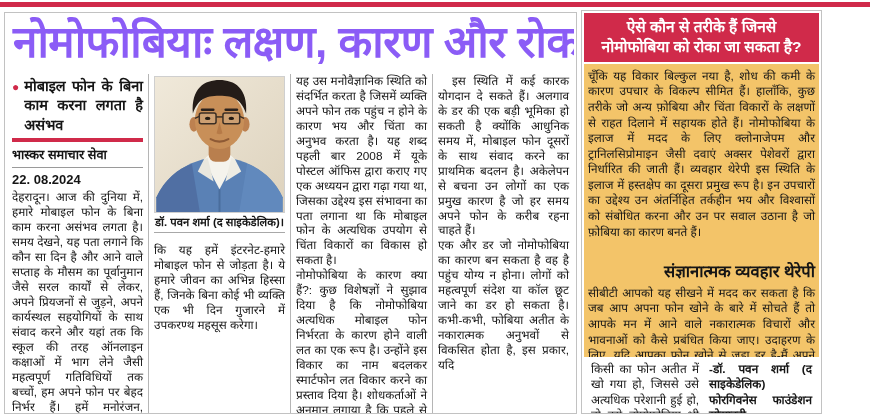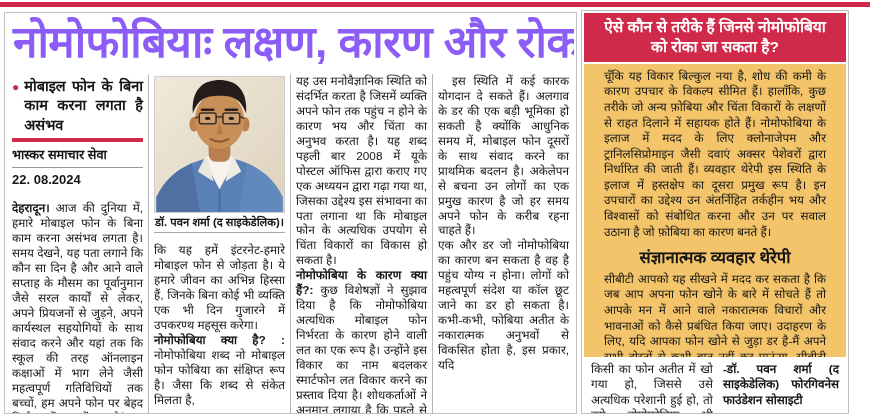--- a/index.html
+++ b/index.html
@@ -27,40 +27,40 @@
     font-weight:700;font-size:44px;line-height:1.2;color:#8b5cf6;
     padding:3px 6px 5px;white-space:nowrap;overflow:hidden;letter-spacing:-.5px;
   }
   .cols{display:flex;height:346px;overflow:hidden;}
   .col{flex:1 1 0;min-width:0;padding:0 5px;font-size:11.8px;line-height:1.27;text-align:justify;overflow:hidden;}
   .col + .col{border-left:1px solid var(--rule);}
   .subhead-row{display:flex;gap:5px;font-weight:700;font-size:14.5px;line-height:1.35;margin:3px 0 2px;}
   .bullet{color:var(--accent);font-size:12px;line-height:1.7;flex:0 0 auto;}
   .subhead-rule{height:4px;background:var(--accent);margin:3px 0 4px;}
   .byline{font-weight:700;font-size:12.8px;border-bottom:1px solid #9a9a9a;padding:1px 0 3px;margin-bottom:4px;}
-  .date{font-weight:700;font-size:13px;margin-bottom:13px;}
-  .dateline,.inline-head{font-weight:700;}
+  .date{font-weight:700;font-size:13px;margin-bottom:2px;}
+  .dateline,.inline-head{font-weight:400;}
   .photo-fig{margin:2px 0 0;}
   .photo-svg{display:block;width:100%;height:137px;border:1px solid #cfcfcf;}
   .caption{font-weight:700;font-size:11.3px;text-align:center;padding:2px 0 3px;border-bottom:1px solid #a8a8a8;margin-bottom:10px;white-space:nowrap;overflow:hidden;}
   .para-indent{text-indent:14px;}
   
   .sidebar{
-    position:absolute;left:581px;top:10px;width:268px;height:404px;
+    position:absolute;left:581px;top:10px;width:241px;height:404px;
     border:1px solid #c2c2c2;background:#fff;overflow:hidden;
   }
   .sidebar-title{
     background:var(--accent);color:#fff;font-weight:700;text-align:center;
     font-size:15.5px;line-height:1.32;padding:4px 14px;margin:2px;
   }
   .sidebar-yellow{
-    background:var(--yellow);margin:1px 2px;padding:5px 20px 6px;
+    background:var(--yellow);margin:1px 2px;padding:5px 4px 6px;
     font-size:11.8px;line-height:1.32;text-align:justify;height:293px;overflow:hidden;
   }
-  .sidebar-section-title{font-weight:700;font-size:16.5px;margin:7px 0 3px;text-align:center;}
+  .sidebar-section-title{font-weight:700;font-size:16.5px;margin:21px 0 3px;text-align:right;}
   .sidebar-footer{display:flex;gap:10px;padding:4px 9px 0;font-size:11.8px;line-height:1.3;}
   .footnote{flex:1.05;text-align:justify;}
   .credit{flex:1;font-weight:700;text-align:justify;}
 </style>
 </head>
 <body>
 
 <div class="top-rule"></div>
 
 <div class="article">
@@ -109,21 +109,20 @@
           <line x1="86.5" y1="40" x2="91" y2="42" stroke="#3a2e24" stroke-width="1.4"></line>
           <ellipse cx="54" cy="42" rx="2.8" ry="1.7" fill="#241a12"></ellipse>
           <ellipse cx="78" cy="42" rx="2.8" ry="1.7" fill="#241a12"></ellipse>
           <path d="M66,46 L63,57 Q66,59 69,57 Z" fill="#b67a47"></path>
           <path d="M57,63 Q66,68 75,63" stroke="#8e5a35" stroke-width="2.2" fill="none" stroke-linecap="round"></path>
           <line x1="66" y1="114" x2="66" y2="137" stroke="#4a6d9c" stroke-width="2"></line>
         </svg>
         <figcaption class="caption">डॉ. पवन शर्मा (द साइकेडेलिक)।</figcaption>
       </figure>
       <p><span>कि यह हमें इंटरनेट-हमारे मोबाइल फोन से जोड़ता है। ये हमारे जीवन का अभिन्न हिस्सा हैं, जिनके बिना कोई भी व्यक्ति एक भी दिन गुजारने में उपकरण्थ महसूस करेगा।</span></p>
-      <p><span class="inline-head">नोमोफोबिया क्या है? :</span> <span>नोमोफोबिया शब्द नो मोबाइल फोन फोबिया का संक्षिप्त रूप है। जैसा कि शब्द से संकेत मिलता है,</span></p>
     </div>
 
     <div class="col">
       <p>यह उस मनोवैज्ञानिक स्थिति को संदर्भित करता है जिसमें व्यक्ति अपने फोन तक पहुंच न होने के कारण भय और चिंता का अनुभव करता है। यह शब्द पहली बार 2008 में यूके पोस्टल ऑफिस द्वारा कराए गए एक अध्ययन द्वारा गढ़ा गया था, जिसका उद्देश्य इस संभावना का पता लगाना था कि मोबाइल फोन के अत्यधिक उपयोग से चिंता विकारों का विकास हो सकता है।</p>
       <p><span class="inline-head">नोमोफोबिया के कारण क्या हैं?:</span> <span>कुछ विशेषज्ञों ने सुझाव दिया है कि नोमोफोबिया अत्यधिक मोबाइल फोन निर्भरता के कारण होने वाली लत का एक रूप है। उन्होंने इस विकार का नाम बदलकर स्मार्टफोन लत विकार करने का प्रस्ताव दिया है। शोधकर्ताओं ने अनुमान लगाया है कि पहले से मौजूद अन्य विकार, जैसे पैनिक डिसऑर्डर, सामाजिक चिंता और सामाजिक भय भी</span></p>
     </div>
 
     <div class="col">
       <p class="para-indent">इस स्थिति में कई कारक योगदान दे सकते हैं। अलगाव के डर की एक बड़ी भूमिका हो सकती है क्योंकि आधुनिक समय में, मोबाइल फोन दूसरों के साथ संवाद करने का प्राथमिक बदलन है। अकेलेपन से बचना उन लोगों का एक प्रमुख कारण है जो हर समय अपने फोन के करीब रहना चाहते हैं।</p>
       <p>एक और डर जो नोमोफोबिया का कारण बन सकता है वह है पहुंच योग्य न होना। लोगों को महत्वपूर्ण संदेश या कॉल छूट जाने का डर हो सकता है। कभी-कभी, फोबिया अतीत के नकारात्मक अनुभवों से विकसित होता है, इस प्रकार, यदि</p>

